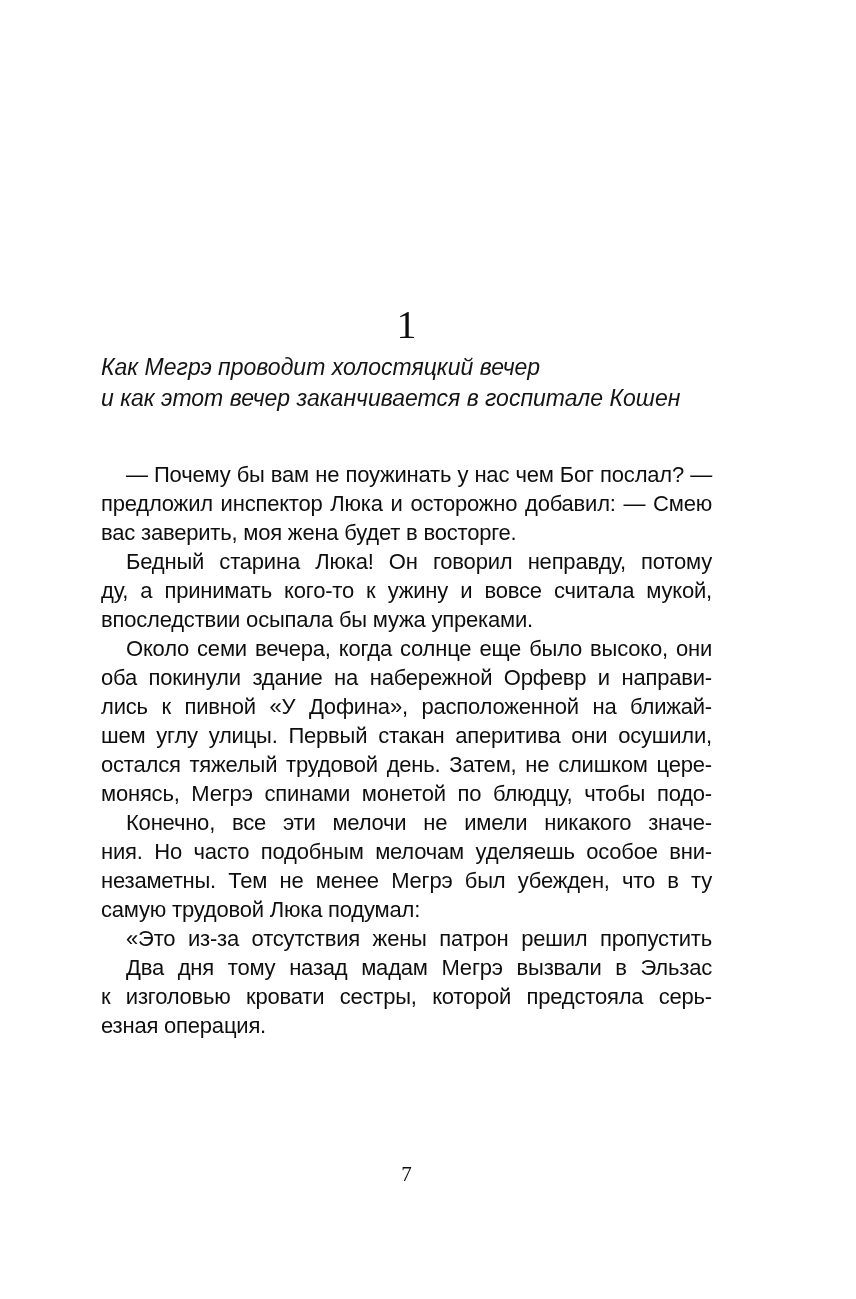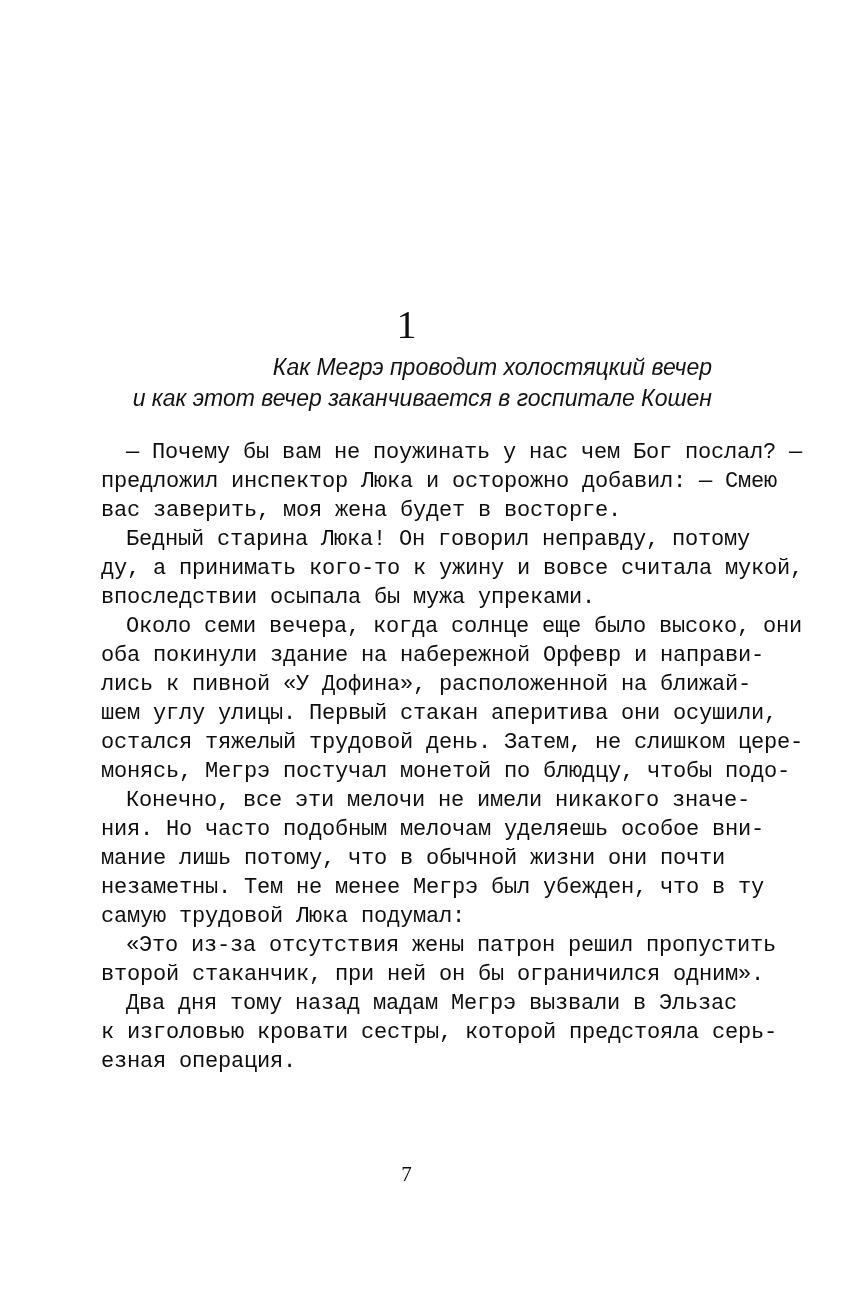--- a/index.html
+++ b/index.html
@@ -30,33 +30,33 @@
   .chapter-number {
     top: 303px;
     text-align: center;
     font-size: 40px;
     line-height: 44px;
     font-family: "Liberation Serif", serif;
     color: #0e0e0e;
   }
   .chapter-subtitle {
     top: 352px;
-    text-align: right;
+    text-align: left;
     font-style: italic;
     font-family: "Liberation Sans", sans-serif;
     font-size: 23px;
     line-height: 31px;
     font-weight: 400;
     color: #141414;
   }
   .body-text {
-    top: 438px;
+    top: 460px;
     font-size: 22px;
     line-height: 29px;
-    font-family: Liberation Mono, monospace;
+    font-family: Liberation Sans, sans-serif;
     color: #0e0e0e;
     letter-spacing: -0.2px;
   }
   .body-text .line {
     text-align: justify;
     text-align-last: justify;
     height: 29px;
     white-space: nowrap;
   }
   .body-text .line.para-end {
@@ -96,32 +96,30 @@
         <div class="line para-start">Бедный старина Люка! Он говорил неправду, потому</div>
         <div class="line">ду, а принимать кого-то к ужину и вовсе считала мукой,</div>
         <div class="line para-end">впоследствии осыпала бы мужа упреками.</div>
       </div>
       <div class="paragraph">
         <div class="line para-start">Около семи вечера, когда солнце еще было высоко, они</div>
         <div class="line">оба покинули здание на набережной Орфевр и направи-</div>
         <div class="line">лись к пивной «У Дофина», расположенной на ближай-</div>
         <div class="line">шем углу улицы. Первый стакан аперитива они осушили,</div>
         <div class="line">остался тяжелый трудовой день. Затем, не слишком цере-</div>
-        <div class="line">монясь, Мегрэ постучал монетой по блюдцу, чтобы подо-</div>
+        <div class="line">монясь, Мегрэ спинами монетой по блюдцу, чтобы подо-</div>
       </div>
       <div class="paragraph">
         <div class="line para-start">Конечно, все эти мелочи не имели никакого значе-</div>
         <div class="line">ния. Но часто подобным мелочам уделяешь особое вни-</div>
-        <div class="line">мание лишь потому, что в обычной жизни они почти</div>
         <div class="line">незаметны. Тем не менее Мегрэ был убежден, что в ту</div>
         <div class="line para-end">самую трудовой Люка подумал:</div>
       </div>
       <div class="paragraph">
         <div class="line para-start">«Это из-за отсутствия жены патрон решил пропустить</div>
-        <div class="line para-end">второй стаканчик, при ней он бы ограничился одним».</div>
       </div>
       <div class="paragraph">
         <div class="line para-start">Два дня тому назад мадам Мегрэ вызвали в Эльзас</div>
         <div class="line">к изголовью кровати сестры, которой предстояла серь-</div>
         <div class="line para-end">езная операция.</div>
       </div>
     </div>
 
   <div class="text-column page-number">7</div>
 

